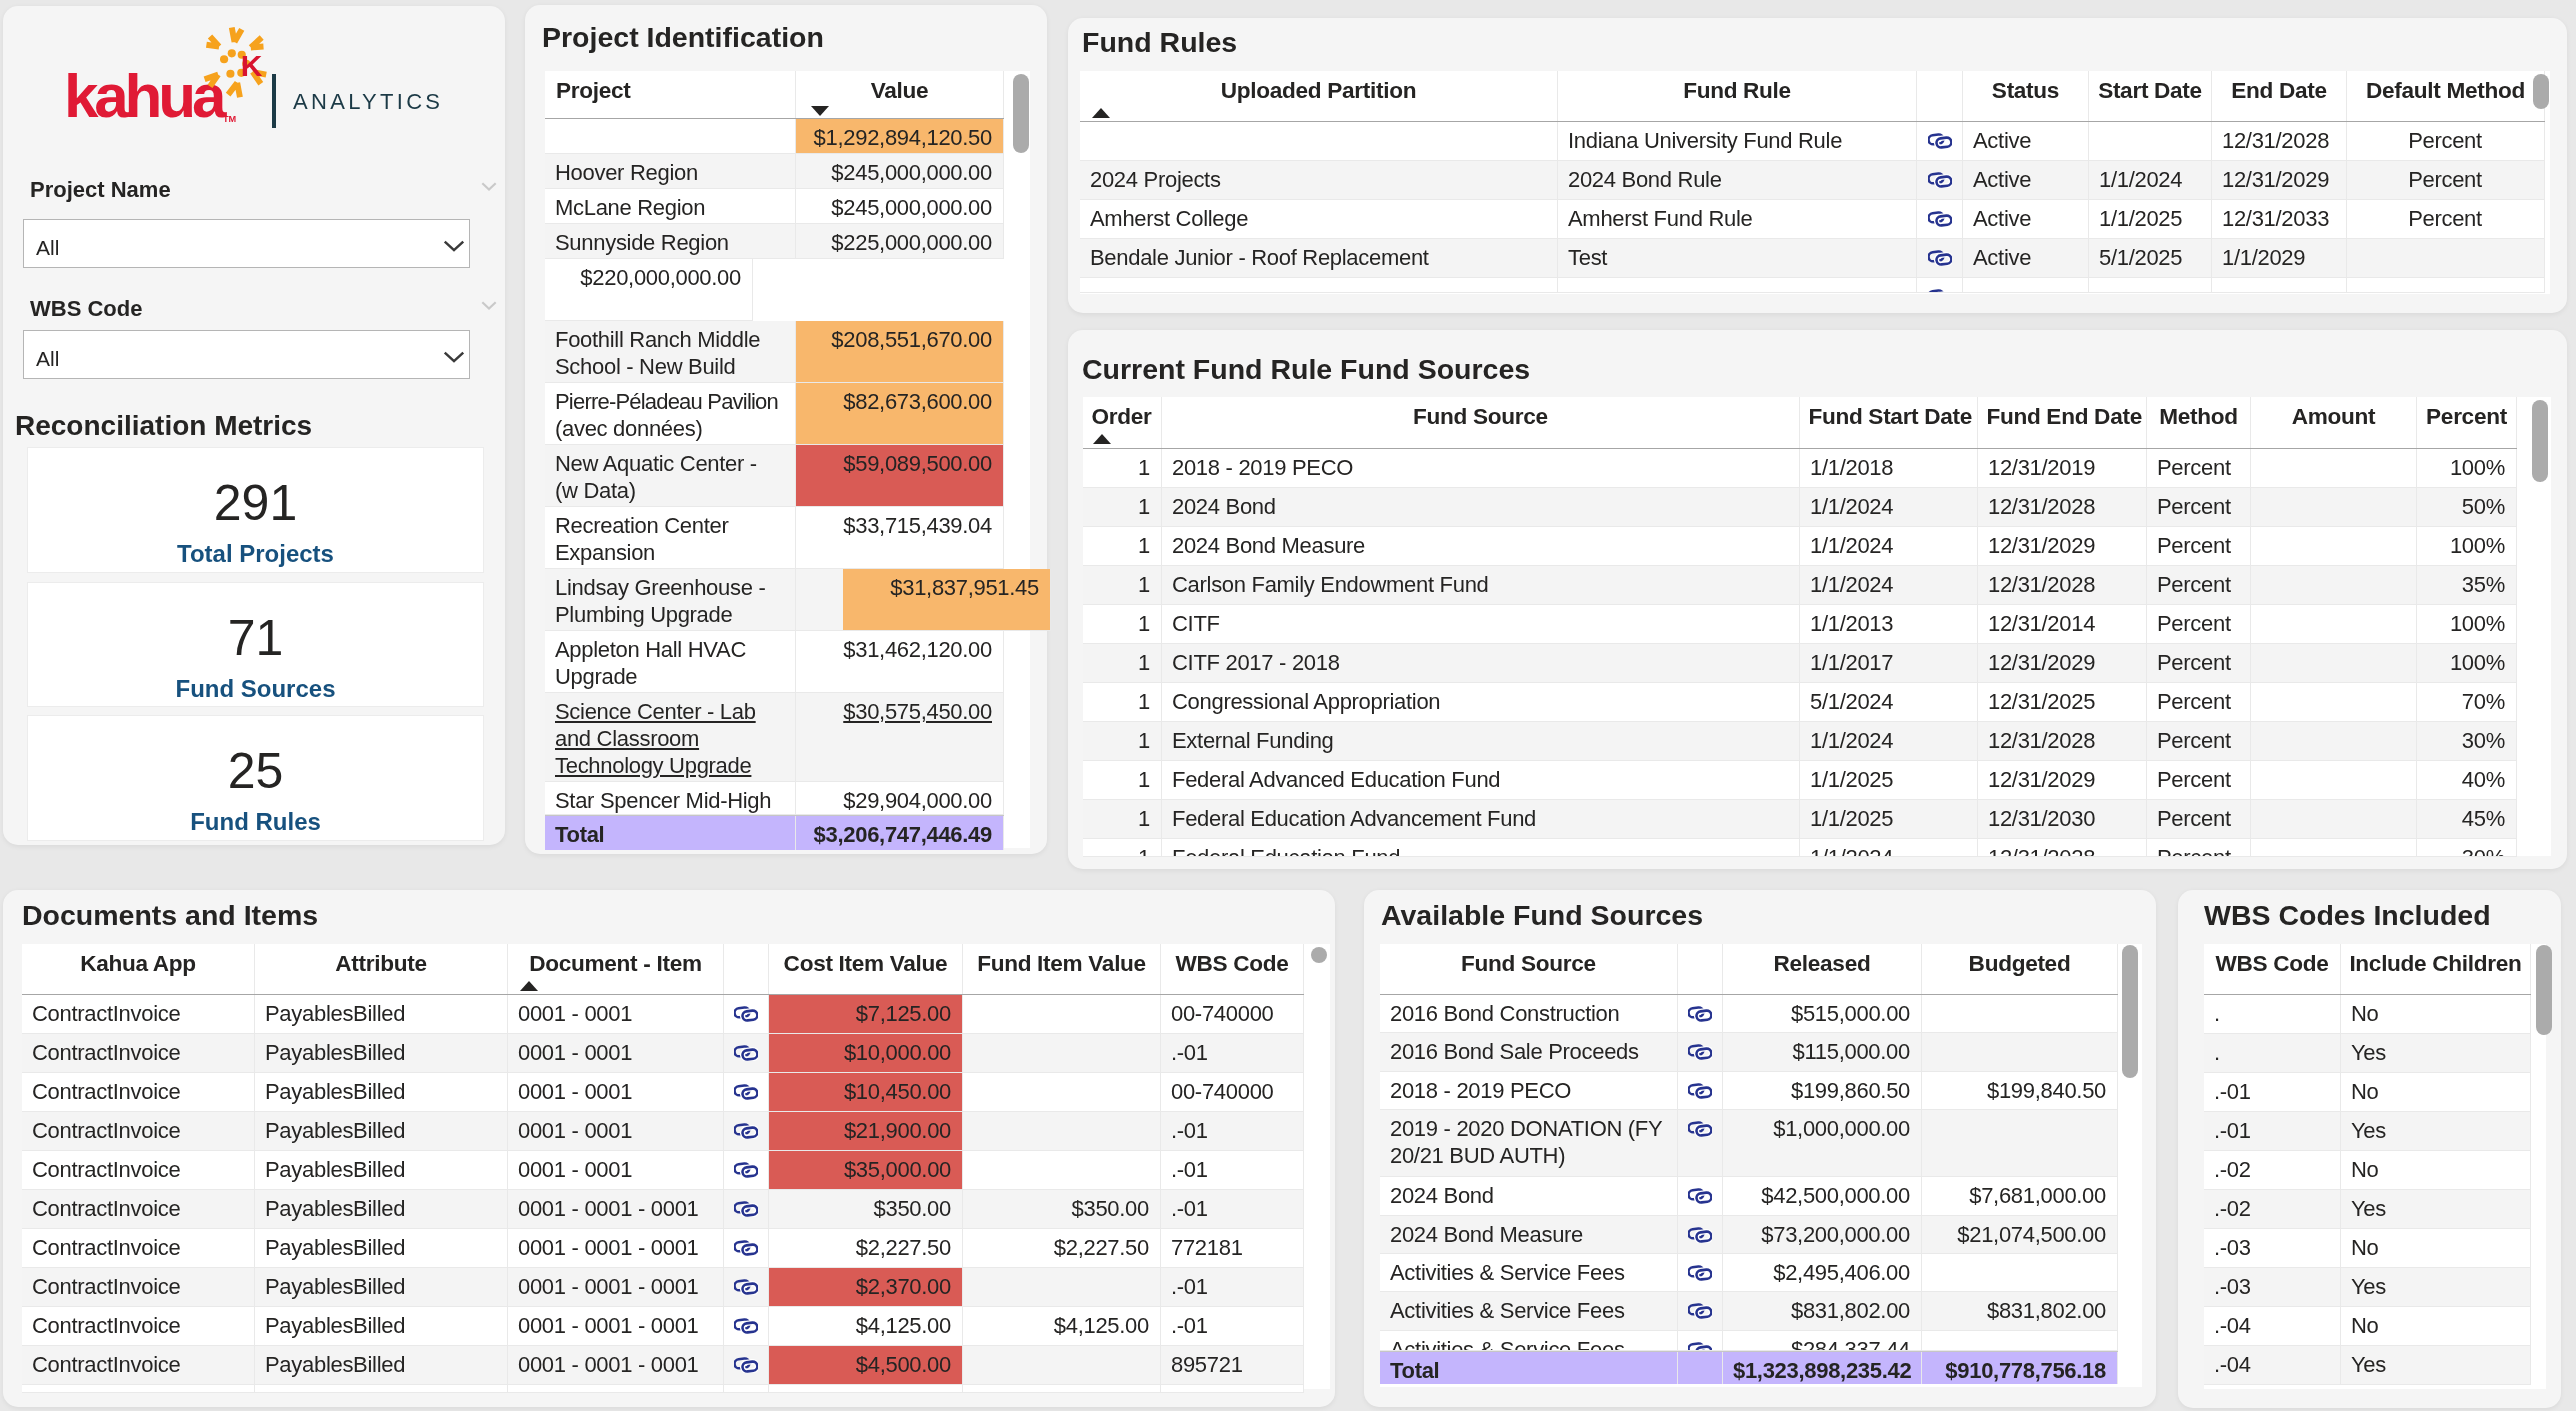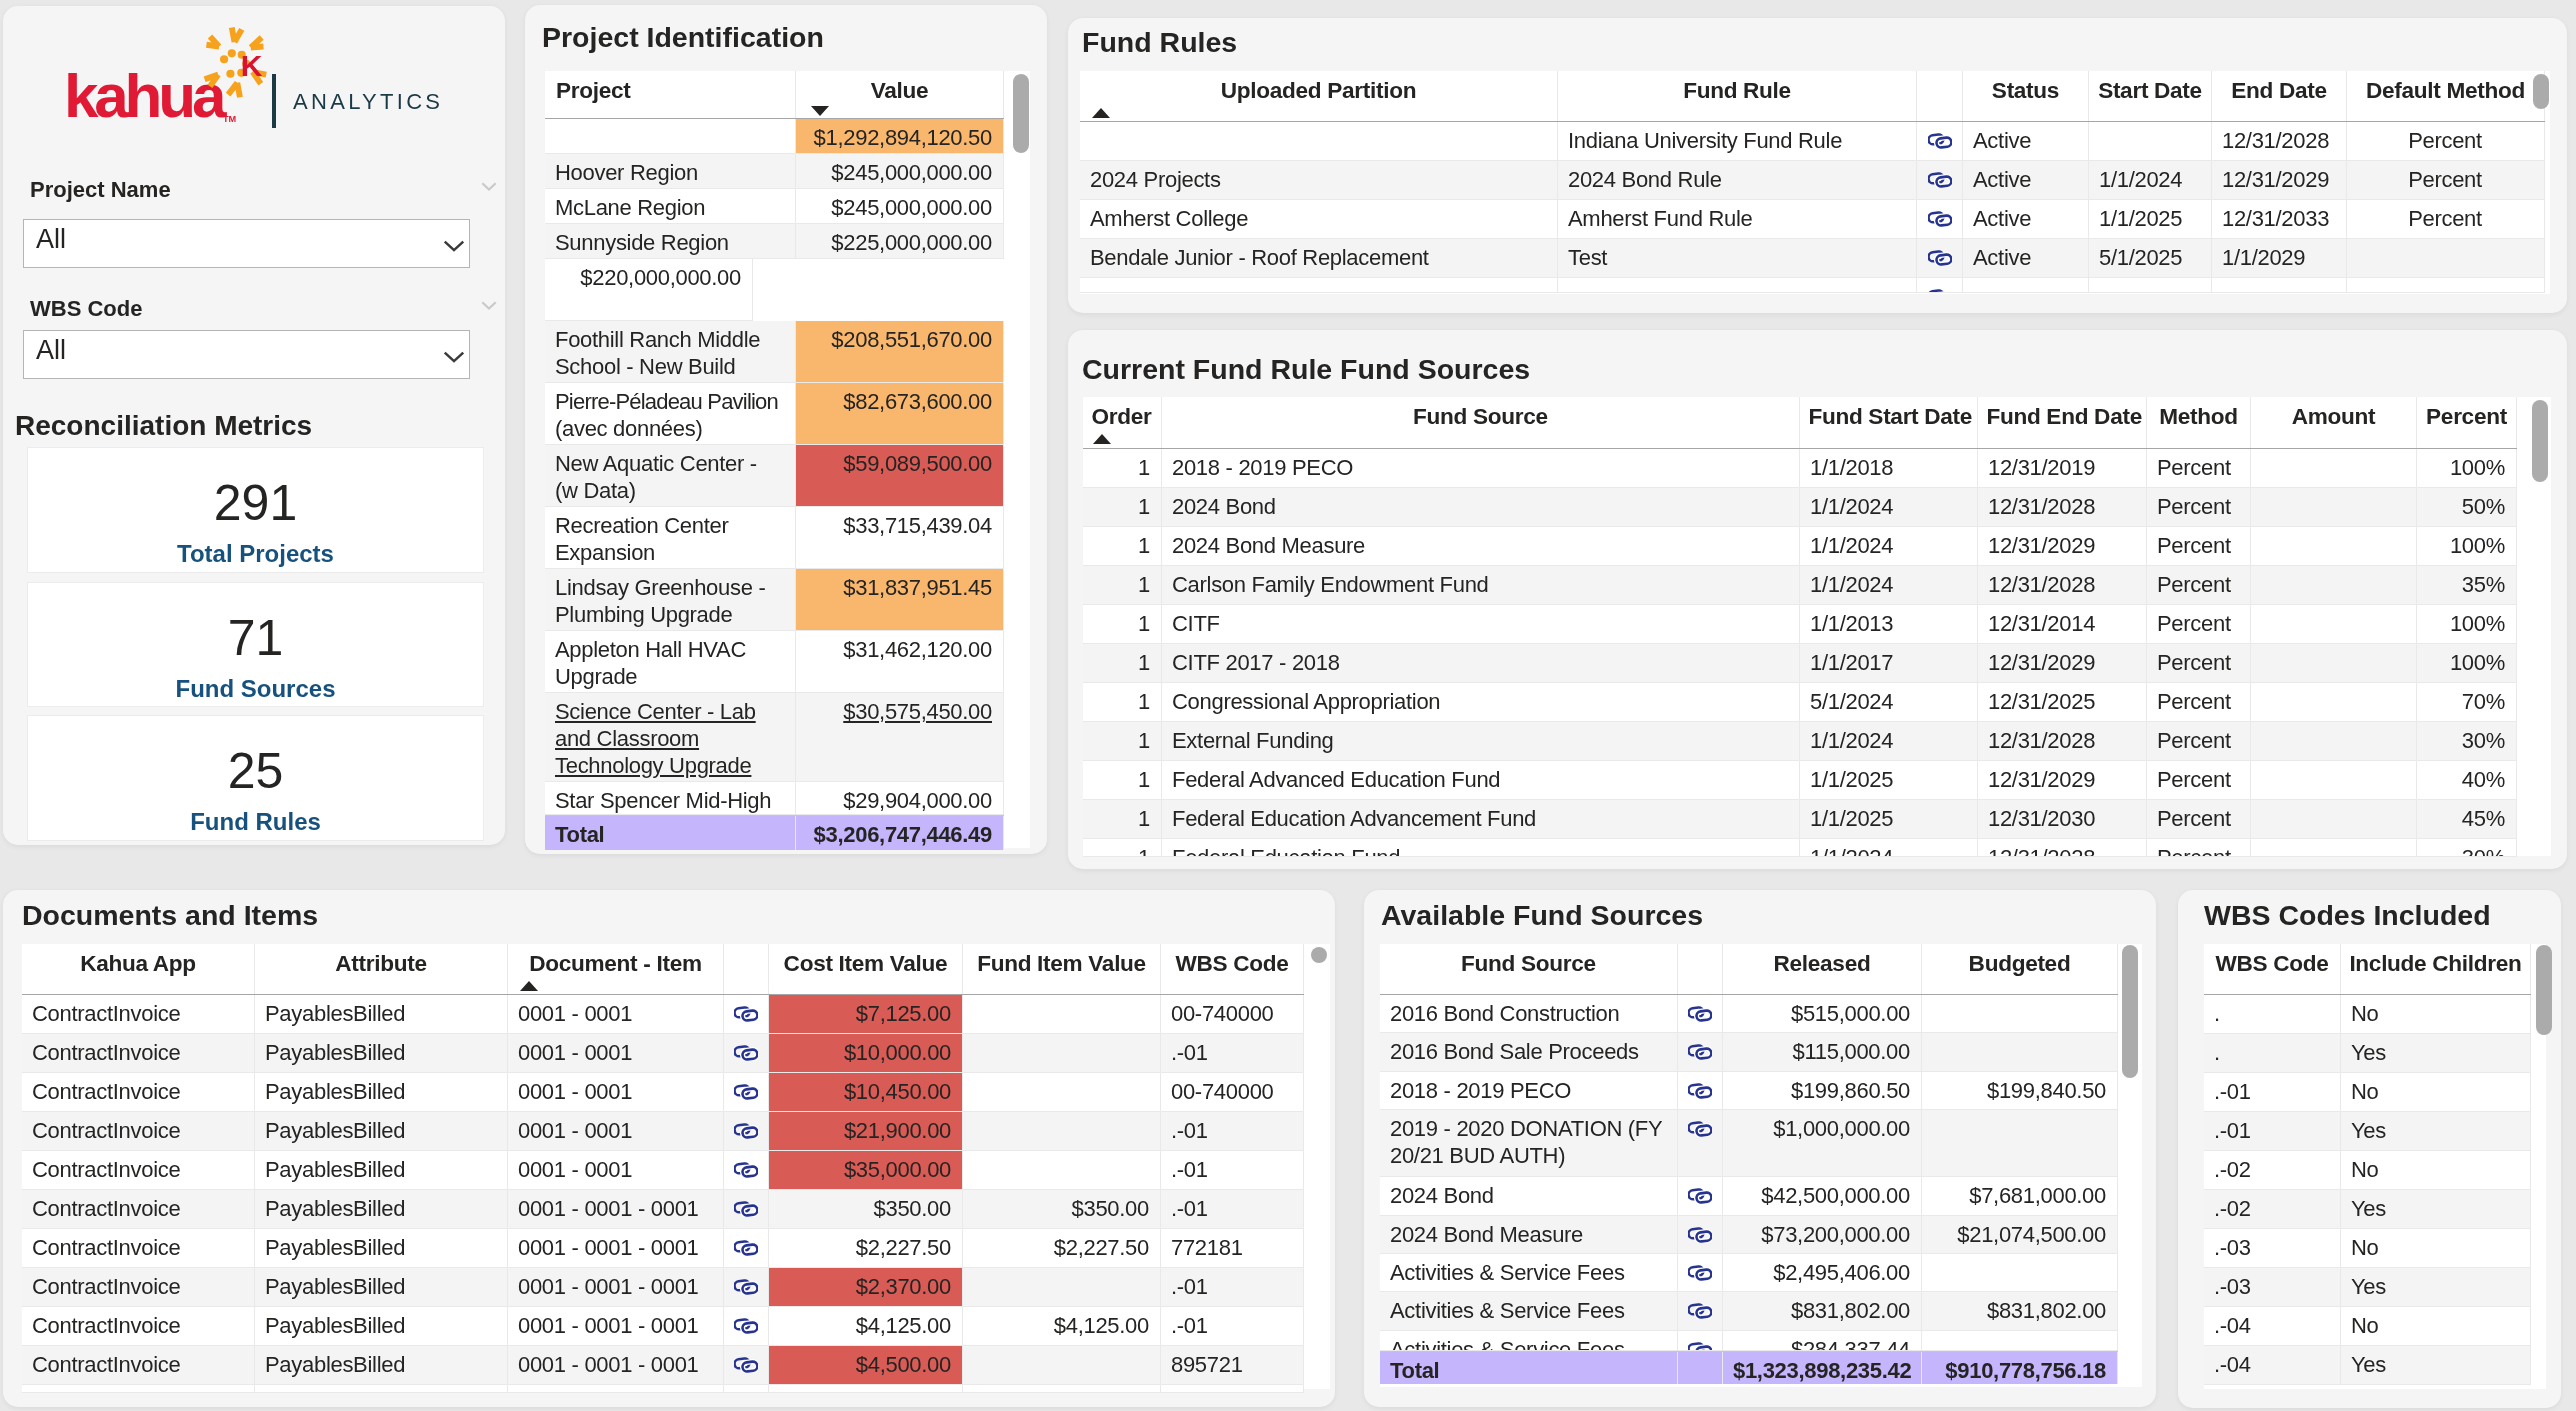--- a/index.html
+++ b/index.html
@@ -16,21 +16,21 @@
 .nw{white-space:nowrap}
 .sb{position:absolute;background:#ABABAB;border-radius:8.4px;width:16px;z-index:9}
 .tri-d{width:0;height:0;border-left:9.2px solid transparent;border-right:9.2px solid transparent;border-top:10px solid #252423;position:absolute}
 .tri-u{width:0;height:0;border-left:9.2px solid transparent;border-right:9.2px solid transparent;border-bottom:10px solid #252423;position:absolute}
 .lk{display:block}
 .tile{position:absolute;left:27px;width:457px;background:#fff;border:0.8px solid #ECECEC}
 .num{position:absolute;width:100%;text-align:center;font-size:50px;line-height:50px;font-weight:400}
 .lbl{position:absolute;width:100%;text-align:center;font-size:24px;line-height:24px;font-weight:700;color:#17517E}
 .ddl{position:absolute;font-size:22px;font-weight:700;line-height:22px}
 .dd{position:absolute;left:23.4px;width:447px;height:49px;background:#fff;border:1.7px solid #B5B5B5}
-.dd span{position:absolute;left:11.7px;top:8px;font-size:27px;line-height:23.4px}
+.dd span{position:absolute;left:11.7px;top:16px;font-size:21px;line-height:23.4px}
 .totrow{border-top:1.7px solid #C6C6C6;border-bottom:none;background:#c4b5fd}
 </style></head><body>
 <svg width="0" height="0" style="position:absolute">
     <defs>
       <g id="lkg" transform="rotate(-7 14.5 9.5)" fill="none">
         <rect x="0.9" y="1.5" width="18" height="11" rx="5.5" stroke="#26338F" stroke-width="3.1"></rect>
         <rect x="10" y="6.4" width="18" height="11" rx="5.5" stroke="#FFFFFF" stroke-width="6.2"></rect>
         <rect x="10" y="6.4" width="18" height="11" rx="5.5" stroke="#26338F" stroke-width="3.1"></rect>
       </g>
     </defs>
@@ -129,21 +129,21 @@
 <div class="row b" style="height:62px;">
       <div class="cell" style="width:251px;">New Aquatic Center - (w Data)</div>
       <div class="cell r rd" style="width:208px;">$59,089,500.00</div>
     </div>
 <div class="row" style="height:62px;">
       <div class="cell" style="width:251px;">Recreation Center Expansion</div>
       <div class="cell r" style="width:208px;">$33,715,439.04</div>
     </div>
 <div class="row b" style="height:62px;">
       <div class="cell" style="width:251px;">Lindsay Greenhouse - Plumbing Upgrade</div>
-      <div class="cell r or" style="width:208px;">$31,837,951.45</div>
+      <div class="cell r or" style="width:208px;margin-left:47px;">$31,837,951.45</div>
     </div>
 <div class="row" style="height:62px;">
       <div class="cell" style="width:251px;">Appleton Hall HVAC Upgrade</div>
       <div class="cell r" style="width:208px;">$31,462,120.00</div>
     </div>
 <div class="row b" style="height:89px;text-decoration:underline;">
       <div class="cell" style="width:251px;">Science Center - Lab<br>and Classroom<br>Technology Upgrade</div>
       <div class="cell r" style="width:208px;">$30,575,450.00</div>
     </div>
 <div class="row" style="height:33px;">

